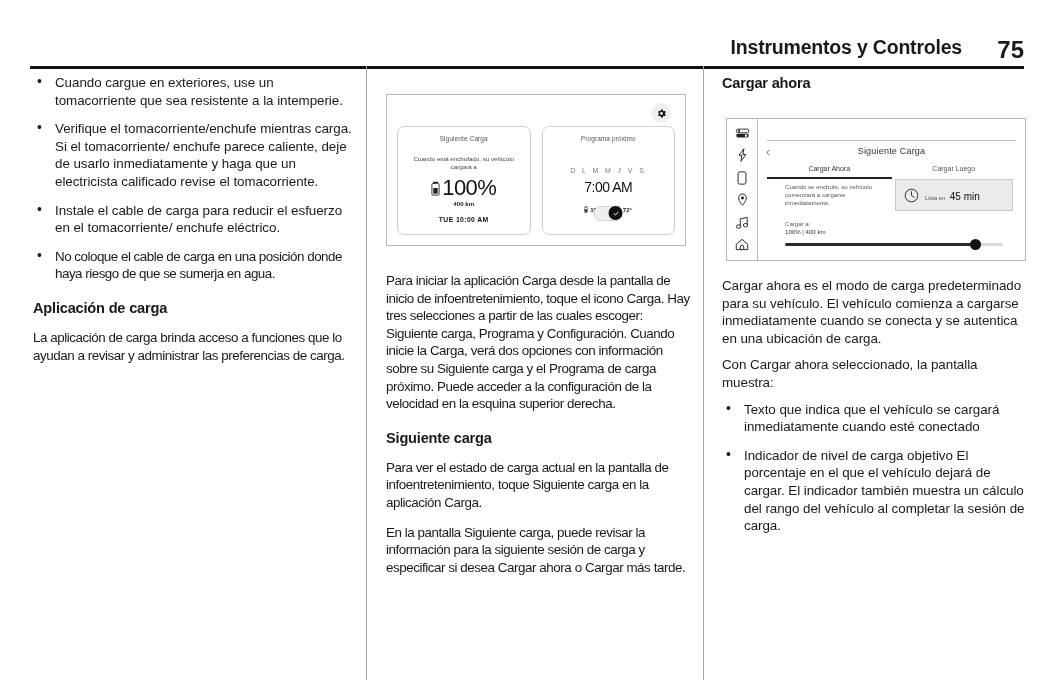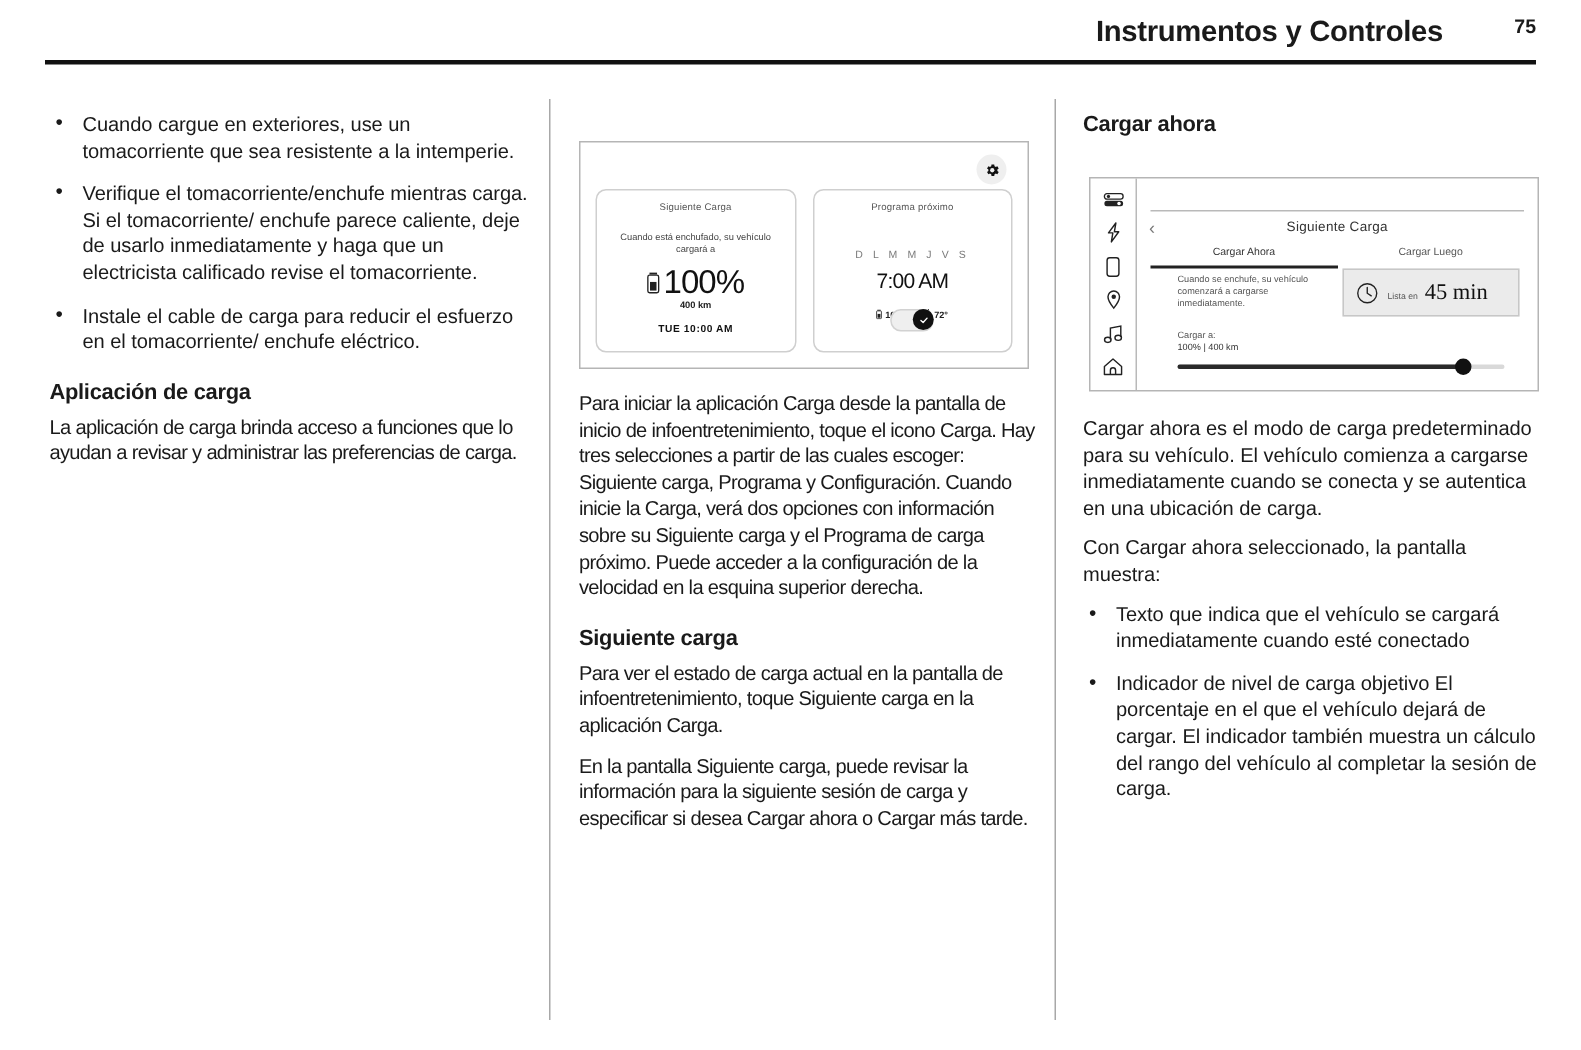--- a/index.html
+++ b/index.html
@@ -8,30 +8,30 @@
     background:#ffffff;
     font-family:"Liberation Sans", sans-serif;
     color:#1a1a1a;
     overflow:hidden;
     position:relative;
   }
   .page{position:relative;width:1054px;height:700px;}
 
   
   .header{
-    position:absolute;left:30px;top:10px;width:994px;height:36px;text-align:right;
+    position:absolute;left:30px;top:36px;width:994px;height:36px;text-align:right;
   }
   .header-title{
     position:absolute;right:62px;top:0;
     font-size:19.5px;font-weight:bold;letter-spacing:-0.2px;
     white-space:nowrap;
   }
   .header-page{
     position:absolute;right:0;top:0;
-    font-size:13px;font-weight:bold;
+    font-size:24px;font-weight:bold;
   }
   .header-rule{
     position:absolute;left:0;top:30px;width:994px;height:3px;background:#111;
   }
 
   
   .divider{position:absolute;top:66px;width:1px;height:614px;background:#a8a8a8;}
   .divider.d1{left:366px;}
   .divider.d2{left:703px;}
 
@@ -40,21 +40,21 @@
   .col1{left:33px;width:320px;}
   .col2{left:386px;width:305px;}
   .col3{left:722px;width:305px;}
 
   
   p.body{
     margin:0 0 9px 0;
     font-size:13.4px;line-height:17.6px;
     letter-spacing:-0.05px;
   }
-  p.body.tight{letter-spacing:-0.45px;}
+  p.body.tight{letter-spacing:-0.45px;margin-top:12px;}
   h2.sub{
     margin:16px 0 5px 0;
     font-size:14.6px;font-weight:bold;line-height:18px;
     letter-spacing:-0.2px;
   }
   h2.sub.first{margin-top:0;}
   .bullets{margin:0;padding:0;list-style:none;}
   .bullets li{
     position:relative;
     padding-left:22px;
@@ -167,21 +167,21 @@
   .f2-desc{
     position:absolute;left:27px;top:64px;width:98px;
     font-size:6.1px;line-height:8.2px;color:#555;
   }
   .f2-ready{
     position:absolute;left:137px;top:60px;width:118px;height:32px;
     background:#ebebeb;border:1px solid #c7c7c7;
     display:flex;align-items:center;gap:6px;padding-left:8px;box-sizing:border-box;
   }
   .f2-ready-txt .l1{font-size:5.8px;color:#555;line-height:7px;}
-  .f2-ready-txt .l2{font-size:15px;color:#111;line-height:11px;font-family:Liberation Serif, serif;}
+  .f2-ready-txt .l2{font-size:10px;color:#111;line-height:11px;}
   .f2-slider-label{
     position:absolute;left:27px;top:101px;
     font-size:6.1px;color:#555;line-height:8.4px;
   }
   .f2-slider-label .v{display:block;font-size:6.1px;color:#333;}
   .f2-track{
     position:absolute;left:27px;right:22px;top:124px;height:3px;
     background:#d9d9d9;border-radius:2px;
   }
   .f2-fill{position:absolute;left:0;top:0;height:3px;width:87%;background:#2a2a2a;border-radius:2px;}
@@ -201,20 +201,21 @@
   </div>
 
   <div class="divider d1"></div>
   <div class="divider d2"></div>
 
   <div class="col col1">
     <ul class="bullets">
       <li>Cuando cargue en exteriores, use un tomacorriente que sea resistente a la intemperie.</li>
       <li>Verifique el tomacorriente/enchufe mientras carga. Si el tomacorriente/ enchufe parece caliente, deje de usarlo inmediatamente y haga que un electricista calificado revise el tomacorriente.</li>
       <li>Instale el cable de carga para reducir el esfuerzo en el tomacorriente/ enchufe eléctrico.</li>
+      <li class="tight">No coloque el cable de carga en una posición donde haya riesgo de que se sumerja en agua.</li>
     </ul>
     <h2 class="sub">Aplicación de carga</h2>
     <p class="body tight">La aplicación de carga brinda acceso a funciones que lo ayudan a revisar y administrar las preferencias de carga.</p>
   </div>
 
   <div class="col col2">
 
     <div class="figure fig1">
       <div class="fig1-gear">
         <svg width="11" height="11" viewBox="0 0 24 24" aria-hidden="true">

